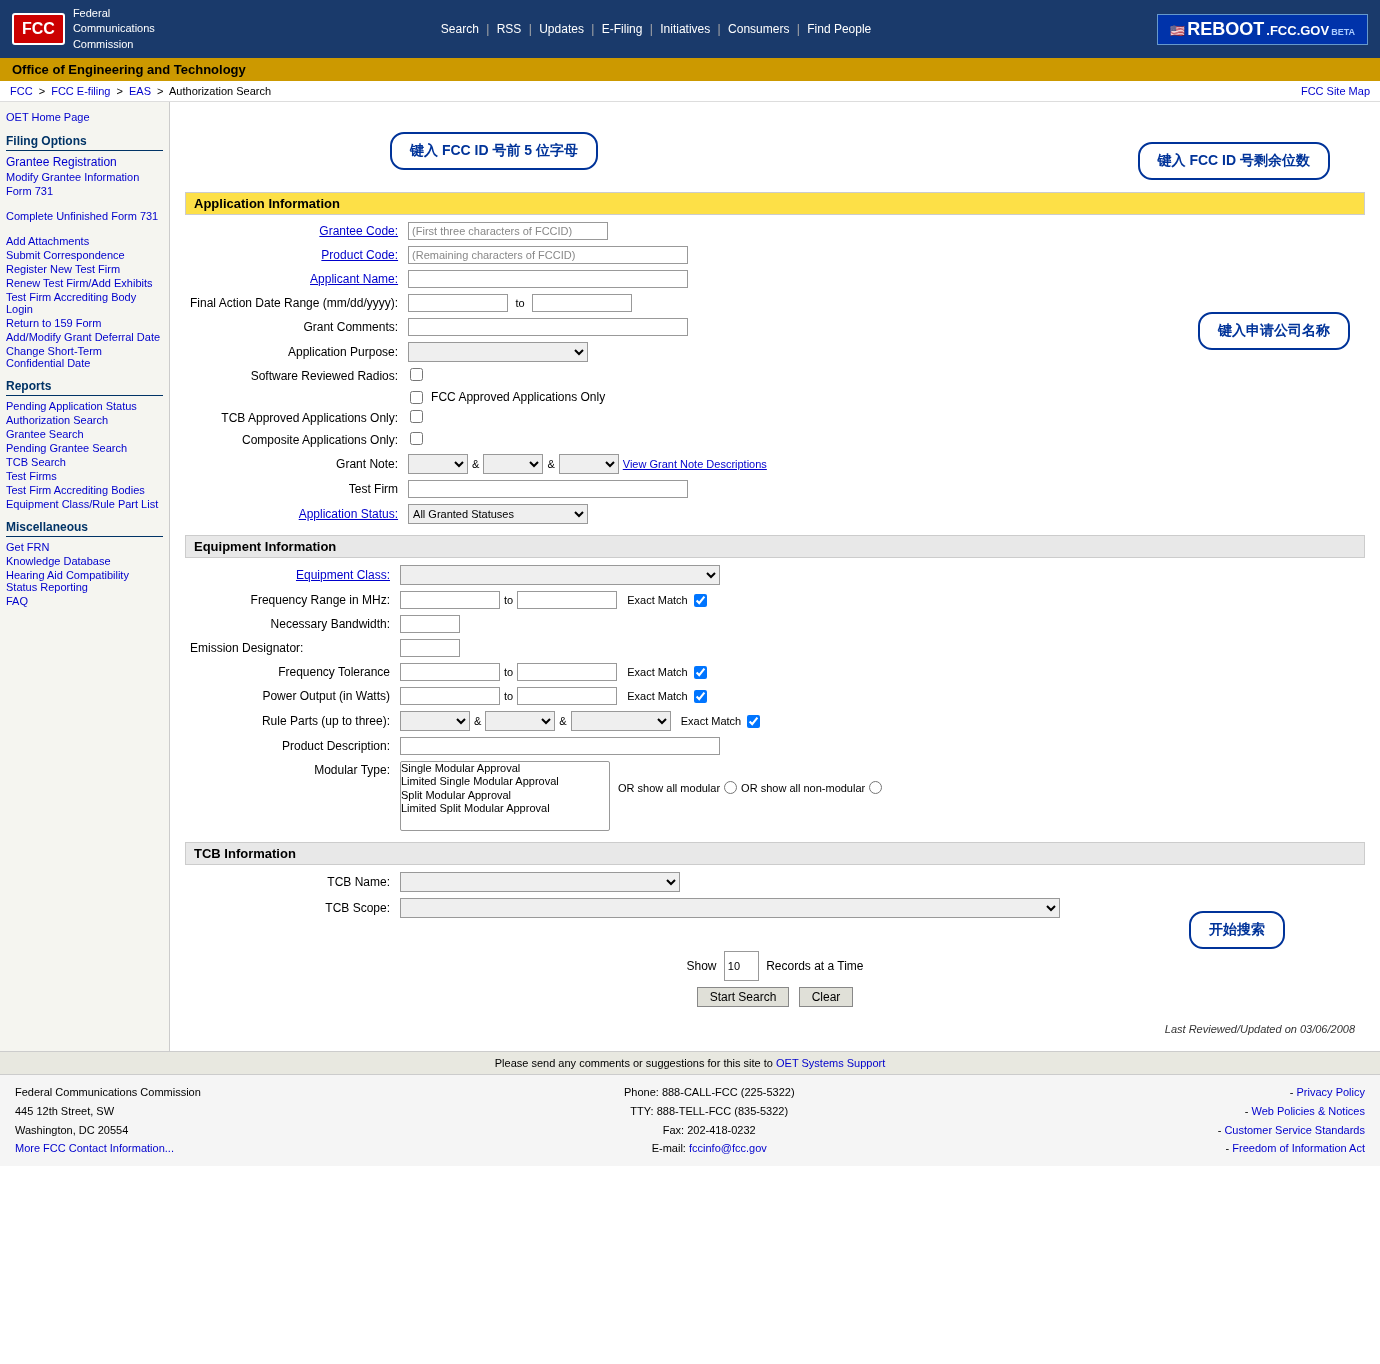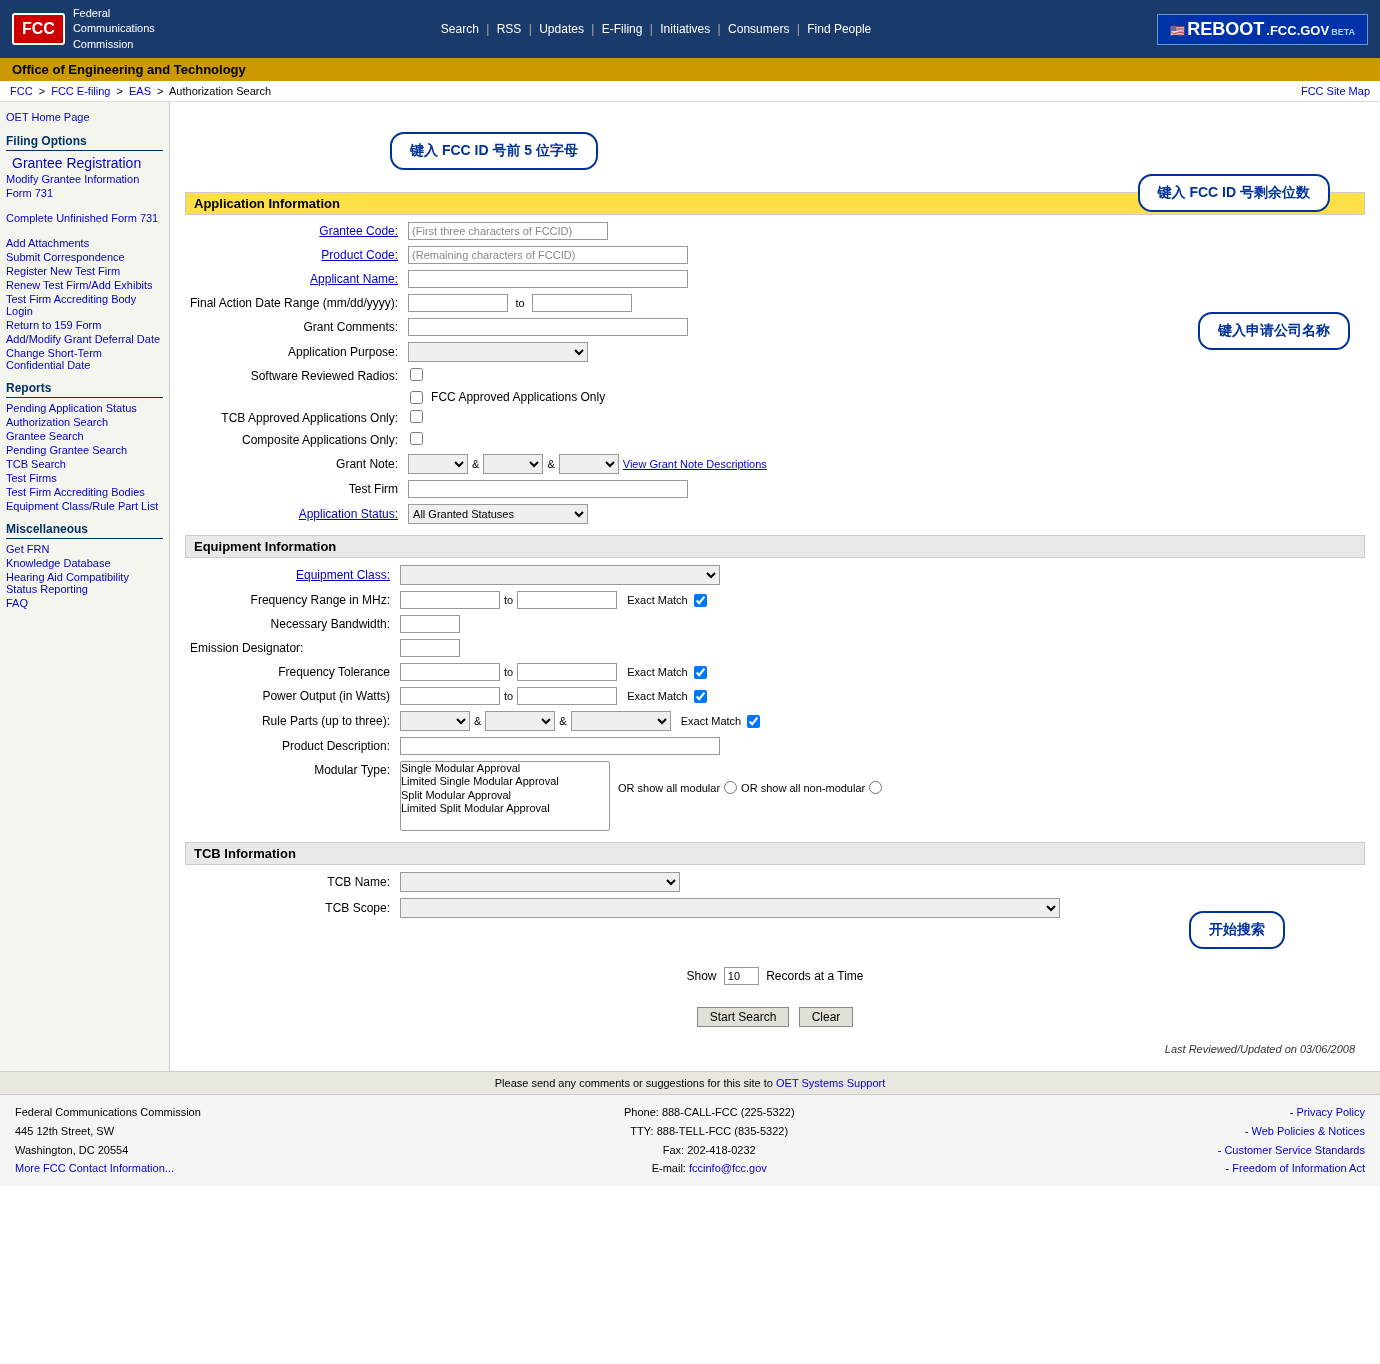--- a/index.html
+++ b/index.html
@@ -64,21 +64,21 @@
 <div style="display:flex; min-height:700px;">
 
   <div style="width:170px; min-width:170px; background:#f5f5f0; border-right:1px solid #ccc; padding:8px 6px;">
 
     <div style="margin-bottom:10px;">
       <a href="#" style="color:#0000cc; font-size:11px; text-decoration:none;">OET Home Page</a>
     </div>
 
     <div>
       <div style="color:#003366; font-weight:bold; font-size:12px; border-bottom:1px solid #003366; margin-bottom:4px; padding-bottom:2px;">Filing Options</div>
-      <a href="#" style="display:block; color:#0000cc; font-size:14px; text-decoration:none; margin:2px 6px;">Grantee Registration</a>
+      <a href="#" style="display:block; color:#0000cc; font-size:12px; text-decoration:none; margin:2px 0;">Grantee Registration</a>
       <a href="#" style="display:block; color:#0000cc; font-size:11px; text-decoration:none; margin:2px 0;">Modify Grantee Information</a>
       <a href="#" style="display:block; color:#0000cc; font-size:11px; text-decoration:none; margin:2px 0;">Form 731</a>
       <a href="#" style="display:block; color:#0000cc; font-size:11px; text-decoration:none; margin:13px 0;">Complete Unfinished Form 731</a>
       <a href="#" style="display:block; color:#0000cc; font-size:11px; text-decoration:none; margin:2px 0;">Add Attachments</a>
       <a href="#" style="display:block; color:#0000cc; font-size:11px; text-decoration:none; margin:2px 0;">Submit Correspondence</a>
       <a href="#" style="display:block; color:#0000cc; font-size:11px; text-decoration:none; margin:2px 0;">Register New Test Firm</a>
       <a href="#" style="display:block; color:#0000cc; font-size:11px; text-decoration:none; margin:2px 0;">Renew Test Firm/Add Exhibits</a>
       <a href="#" style="display:block; color:#0000cc; font-size:11px; text-decoration:none; margin:2px 0;">Test Firm Accrediting Body Login</a>
       <a href="#" style="display:block; color:#0000cc; font-size:11px; text-decoration:none; margin:2px 0;">Return to 159 Form</a>
       <a href="#" style="display:block; color:#0000cc; font-size:11px; text-decoration:none; margin:2px 0;">Add/Modify Grant Deferral Date</a>
@@ -105,21 +105,21 @@
       <a href="#" style="display:block; color:#0000cc; font-size:11px; text-decoration:none; margin:2px 0;">FAQ</a>
     </div>
   </div>
 
   <div style="flex:1; padding:10px 15px; position:relative; overflow:hidden;">
 
     <div style="position:absolute; top:30px; left:220px; background:#fff; border:2px solid #003399; border-radius:14px; padding:8px 18px; font-size:14px; color:#003399; font-weight:bold; white-space:nowrap; z-index:10;">
       <span>键入 FCC ID 号前 5 位字母</span>
     </div>
 
-    <div style="position:absolute; top:72px; right:50px; background:#fff; border:2px solid #003399; border-radius:14px; padding:8px 18px; font-size:14px; color:#003399; font-weight:bold; white-space:nowrap; z-index:10;">
+    <div style="position:absolute; top:40px; right:50px; background:#fff; border:2px solid #003399; border-radius:14px; padding:8px 18px; font-size:14px; color:#003399; font-weight:bold; white-space:nowrap; z-index:10;">
       <span>键入 FCC ID 号剩余位数</span>
     </div>
 
     <div style="position:absolute; top:210px; right:30px; background:#fff; border:2px solid #003399; border-radius:14px; padding:8px 18px; font-size:14px; color:#003399; font-weight:bold; white-space:nowrap; z-index:10;">
       <span>键入申请公司名称</span>
     </div>
 
     <div style="background:#fde047; border:1px solid #ccc; padding:3px 8px; font-weight:bold; font-size:13px; margin-top:80px;">Application Information</div>
 
     <table style="width:100%; border-collapse:collapse; margin-top:4px;">
@@ -363,21 +363,21 @@
       </table>
 
     <div style="position:relative; margin-top:10px;">
       <div style="position:absolute; right:80px; top:-20px; background:#fff; border:2px solid #003399; border-radius:14px; padding:8px 18px; font-size:14px; color:#003399; font-weight:bold; white-space:nowrap; z-index:10;">
         <span>开始搜索</span>
       </div>
     </div>
 
     <div style="text-align:center; margin:30px 0 6px 0; font-size:12px;">
       <span>Show</span>
-      <input type="text" value="10" style="border: 1px solid rgb(153, 153, 153); font-size: 11px; padding: 1px 3px; height: 18px; width: 35px; margin: 16px 4px;">
+      <input type="text" value="10" style="border: 1px solid rgb(153, 153, 153); font-size: 11px; padding: 1px 3px; height: 30px; width: 35px; margin: 0px 4px;">
       <span>Records at a Time</span>
     </div>
 
     <div style="text-align:center; margin:6px 0;">
       <button style="background:#e0e0d8; border:1px solid #888; font-size:12px; padding:2px 12px; cursor:pointer; margin-right:6px;">Start Search</button>
       <button style="background:#e0e0d8; border:1px solid #888; font-size:12px; padding:2px 12px; cursor:pointer;">Clear</button>
     </div>
 
     <div style="text-align:right; font-style:italic; font-size:11px; color:#333; padding:6px 10px; margin-top:10px;">Last Reviewed/Updated on 03/06/2008</div>
 

